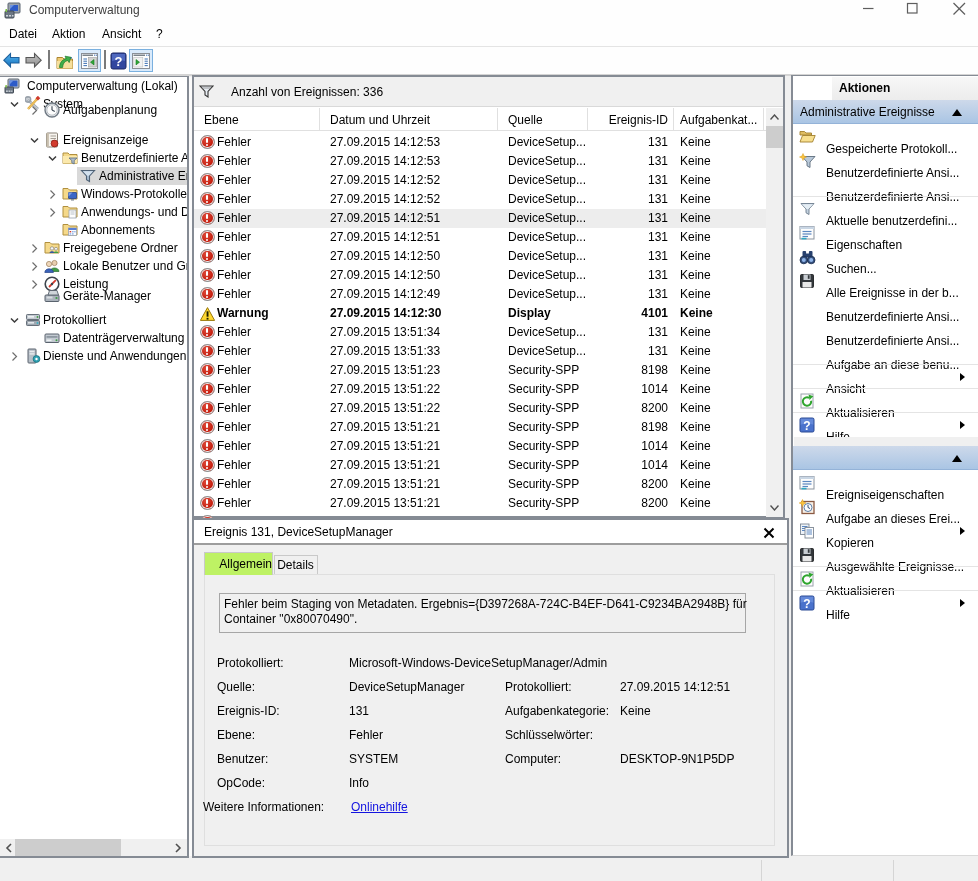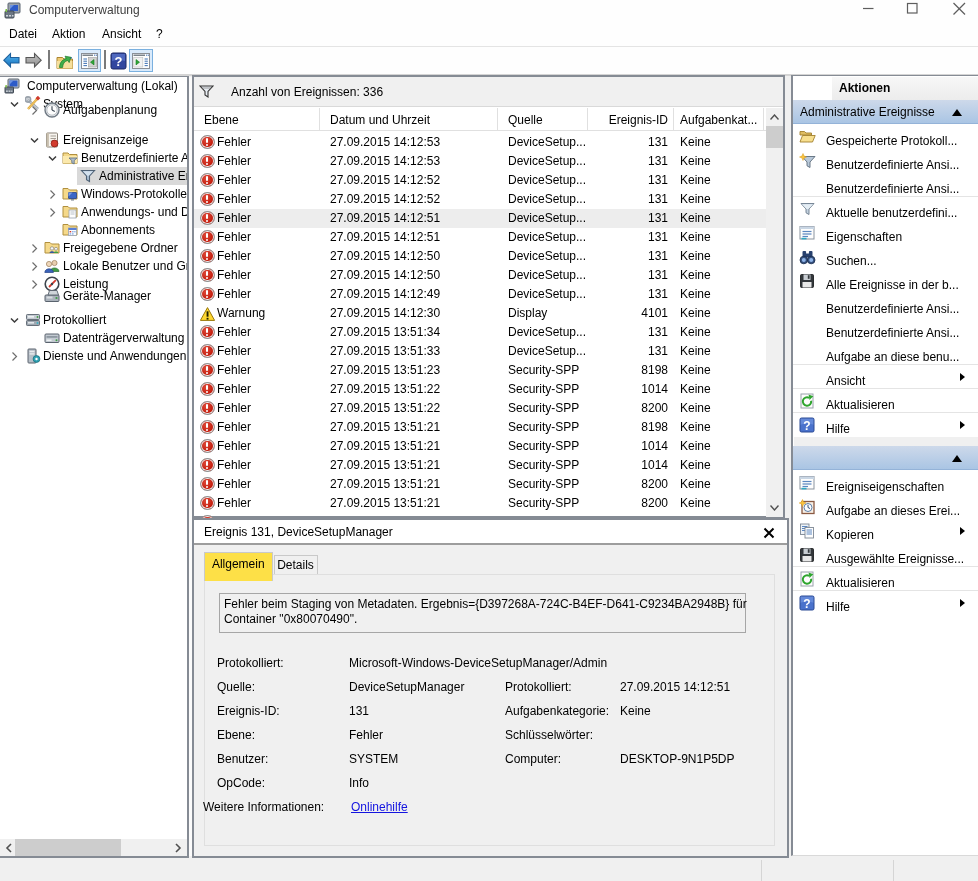--- a/index.html
+++ b/index.html
@@ -14,21 +14,21 @@
 .c1{position:absolute;left:23px}
 .c2{position:absolute;left:136px}
 .c3{position:absolute;left:314px}
 .c4{position:absolute;left:380px;width:94px;text-align:right}
 .c5{position:absolute;left:486px}
 .err{position:absolute;left:6px;top:2px;width:14.5px;height:14.5px;border-radius:50%;background:radial-gradient(circle at 5px 4px,#dd4a3a,#c01505 75%);border:1.5px solid #949494;box-shadow:inset 0 0 0 1px #e8e8e8}
 .err::after{content:"";position:absolute;left:4.9px;top:2.1px;width:2px;height:5.4px;background:#fff;border-radius:1px}
 .err::before{content:"";position:absolute;left:4.9px;top:8.7px;width:2px;height:1.9px;background:#fff;border-radius:1px}
 .act{position:absolute;left:793px;width:185px;height:24px;line-height:24px;white-space:nowrap}
 .act .ai{position:absolute;left:6px;top:4px}
-.act .at{position:absolute;left:33px;top:4px}
+.act .at{position:absolute;left:33px;top:12px}
 .asep{position:absolute;left:793px;width:185px;height:1px;background:#e4e4e4}
 .arr{position:absolute;left:167px;top:8px;width:0;height:0;border-left:5px solid #000;border-top:4px solid transparent;border-bottom:4px solid transparent}
 .lab{position:absolute;white-space:nowrap}
 .hdrblue{position:absolute;left:793px;width:185px;height:24px;line-height:24px;background:linear-gradient(#cdd9ea,#aac5e4);border-bottom:1px solid #94b3d8}
 .chev{position:absolute}
 </style></head>
 <body>
 
 <div class="a" style="left:0;top:0;width:978px;height:75px;background:#fefefe"></div>
 
@@ -427,21 +427,21 @@
         <span class="c5">Keine</span>
       </div>
   <div class="row" style="top:283px;">
         <i class="err"></i>
         <span class="c1">Fehler</span>
         <span class="c2">27.09.2015 14:12:49</span>
         <span class="c3">DeviceSetup...</span>
         <span class="c4">131</span>
         <span class="c5">Keine</span>
       </div>
-  <div class="row" style="top:302px;">
+  <div class="row" style="top:302px;font-weight:bold;">
         <svg style="position:absolute;left:6px;top:3px" width="15" height="14" viewBox="0 0 15 14">
           <path d="M7.5 0.6 L14.6 13.4 L0.4 13.4 Z" fill="#ffd831" stroke="#98770a" stroke-width="1"></path>
           <rect x="6.6" y="4.3" width="1.9" height="5.4" fill="#1e1e00"></rect>
           <rect x="6.6" y="10.8" width="1.9" height="1.8" fill="#1e1e00"></rect>
         </svg>
         <span class="c1">Warnung</span>
         <span class="c2">27.09.2015 14:12:30</span>
         <span class="c3">Display</span>
         <span class="c4">4101</span>
         <span class="c5">Keine</span>
@@ -546,21 +546,21 @@
 <div class="a" style="left:194px;top:520px;width:593px;height:23.5px;background:#fff"></div>
 <div id="bottomzone">
   <div class="a nw" style="left:204px;top:520px;height:24px;line-height:24px">Ereignis 131, DeviceSetupManager</div>
   <svg class="a" style="left:763px;top:527px" width="12" height="12" viewBox="0 0 12 12">
     <path d="M1.5 1.5 L10.5 10.5 M10.5 1.5 L1.5 10.5" stroke="#000" stroke-width="2"></path>
   </svg>
   <div class="a" style="left:194px;top:543px;width:593px;height:2px;background:#9d9d9d"></div>
 
   <div class="a" style="left:203.5px;top:573.5px;width:571.5px;height:272.5px;background:#f0f0f0;border:1px solid #dfdfdf"></div>
 
-  <div class="a" style="left:203.5px;top:551.5px;width:69.5px;height:29px;background:#fde047;border:1px solid #c9c9c9;border-bottom:none;text-align:center;line-height:23px">Allgemein</div>
+  <div class="a" style="left:203.5px;top:551.5px;width:69.5px;height:23px;background:#bef264;border:1px solid #c9c9c9;border-bottom:none;text-align:right;line-height:23px">Allgemein</div>
   <div class="a" style="left:273.5px;top:555px;width:44px;height:19px;background:#f0f0f0;border:1px solid #c9c9c9;border-bottom:none;text-align:center;line-height:19px">Details</div>
 
   <div class="a" style="left:219px;top:593px;width:526.5px;height:39.5px;background:#f0f0f0;border:1px solid #a6a6a6"></div>
   <div class="a nw" style="left:224px;top:596.5px;line-height:15px">Fehler beim Staging von Metadaten. Ergebnis={D397268A-724C-B4EF-D641-C9234BA2948B} für<br>Container "0x80070490".</div>
 
   <div class="lab" style="left:217px;top:656px">Protokolliert:</div>
   <div class="lab" style="left:349px;top:656px">Microsoft-Windows-DeviceSetupManager/Admin</div>
   <div class="lab" style="left:217px;top:680px">Quelle:</div>
   <div class="lab" style="left:349px;top:680px">DeviceSetupManager</div>
   <div class="lab" style="left:505px;top:680px">Protokolliert:</div>

